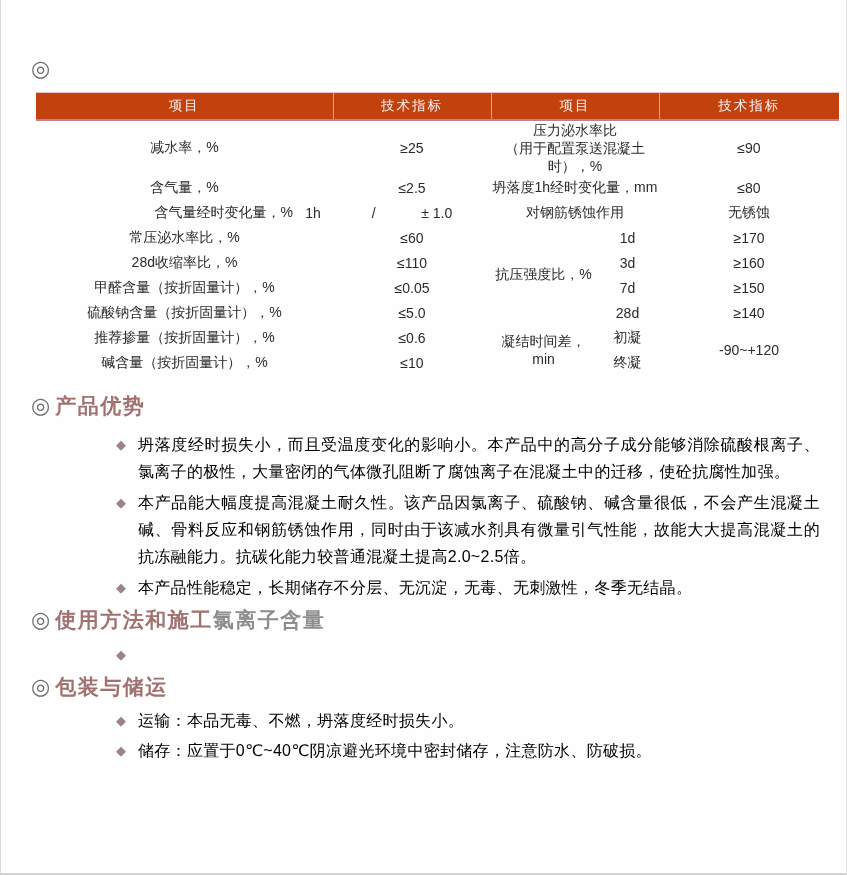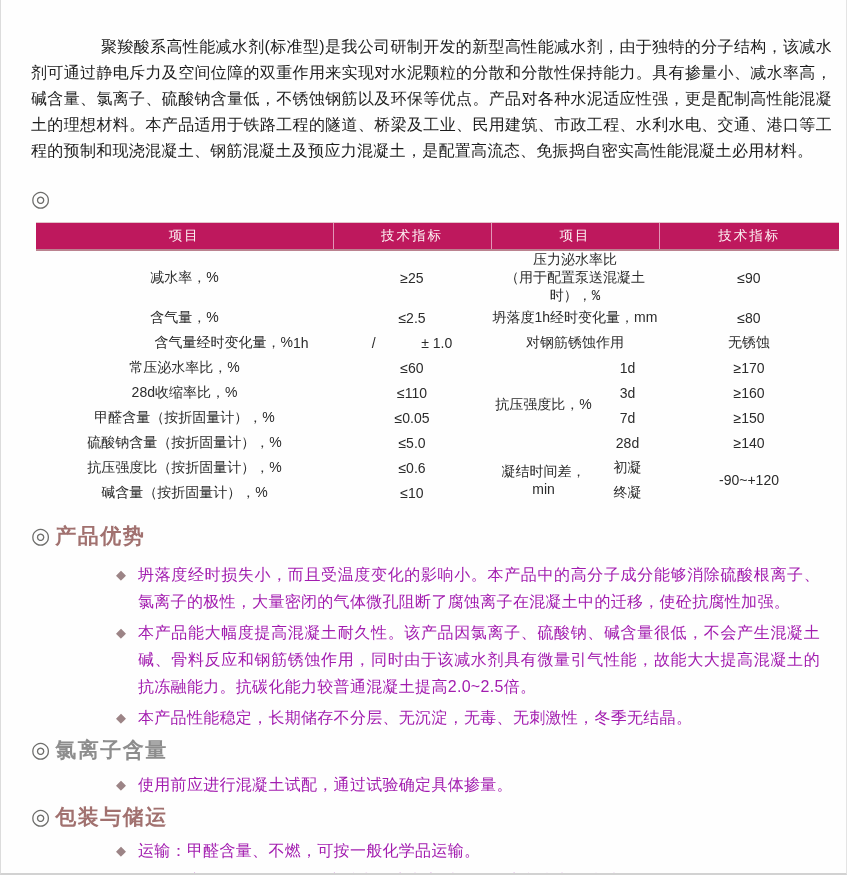--- a/index.html
+++ b/index.html
@@ -55,73 +55,72 @@
   
   table.perf {
     border-collapse:collapse;
     table-layout:fixed;
     width:803px;
     margin:10px 0 0 5px;
     font-size:14px;
     color:#2b2b2b;
   }
   table.perf thead th {
-    background:#be185d;
+    background:#c2410c;
     color:#fdf3f4;
     font-weight:normal;
     font-size:13.5px;
     height:24px;
     letter-spacing:2px;
     border-left:1px solid rgba(255,255,255,0.55);
     border-bottom:2px solid #bb8390;
     border-top:1px solid #e3c3c9;
   }
   table.perf thead th:first-child { border-left:none; }
   table.perf td {
     text-align:center;
     vertical-align:middle;
     height:25px;
     padding:0;
   }
   tr.row-tall td { height:40px; }
-  .two-line div { line-height:18px;font-family:Liberation Mono, monospace; }
+  .two-line div { line-height:18px; }
   .split { display:flex; align-items:center; }
   .split .lab { flex:1; text-align:right; }
-  .split .sub { width:40px; text-align:left; }
+  .split .sub { width:40px; text-align:center; }
   .split2 { display:flex; align-items:center; justify-content:space-around; padding:0 16px; }
 
   
   .bullets { margin:12px 14px 0 85px; }
   .bullets.tight { margin-top:8px; }
   .bullet-item { display:flex; margin-bottom:4px; }
   .diamond {
     color:#9c8486;
     width:22px;
     flex:none;
     font-size:13px;
     line-height:27px;
   }
   .bullet-text {
     margin:0; flex:1;
     font-size:16px;
     line-height:27px;
     letter-spacing:0.3px;
     text-align:justify;
-    color:#a21caf;
+    color:#000000;
   }
   .usage-flex { display:flex; justify-content:space-between; text-align:left; }
   .pack .bullet-text { line-height:26px; text-align:left; }
   .pack .diamond { line-height:26px; }
 </style>
 </head>
 <body>
 
 <div class="page">
 
-  <p class="intro">聚羧酸系高性能减水剂(标准型)是我公司研制开发的新型高性能减水剂，由于独特的分子结构，该减水剂可通过静电斥力及空间位障的双重作用来实现对水泥颗粒的分散和分散性保持能力。具有掺量小、减水率高，碱含量、氯离子、硫酸钠含量低，不锈蚀钢筋以及环保等优点。产品对各种水泥适应性强，更是配制高性能混凝土的理想材料。本产品适用于铁路工程的隧道、桥梁及工业、民用建筑、市政工程、水利水电、交通、港口等工程的预制和现浇混凝土、钢筋混凝土及预应力混凝土，是配置高流态、免振捣自密实高性能混凝土必用材料。</p>
 
   <h2 class="section sec-performance">
     <span class="marker">◎</span>
   </h2>
 
   <table class="perf">
     <colgroup>
       <col style="width:297px">
         <col style="width:158px">
         <col style="width:105px">
@@ -187,21 +186,21 @@
         <td>7d</td>
         <td>≥150</td>
       </tr>
       <tr>
         <td>硫酸钠含量（按折固量计），%</td>
         <td>≤5.0</td>
         <td>28d</td>
         <td>≥140</td>
       </tr>
       <tr>
-        <td>抗压强度比（按折固量计），%</td>
+        <td>推荐掺量（按折固量计），%</td>
         <td>≤0.6</td>
         <td rowspan="2">凝结时间差，min</td>
         <td>初凝</td>
         <td rowspan="2">-90~+120</td>
       </tr>
       <tr>
         <td>碱含量（按折固量计），%</td>
         <td>≤10</td>
         <td>终凝</td>
       </tr>
@@ -223,41 +222,41 @@
       <p class="bullet-text">本产品能大幅度提高混凝土耐久性。该产品因氯离子、硫酸钠、碱含量很低，不会产生混凝土碱、骨料反应和钢筋锈蚀作用，同时由于该减水剂具有微量引气性能，故能大大提高混凝土的抗冻融能力。抗碳化能力较普通混凝土提高2.0~2.5倍。</p>
     </div>
     <div class="bullet-item">
       <span class="diamond">◆</span>
       <p class="bullet-text">本产品性能稳定，长期储存不分层、无沉淀，无毒、无刺激性，冬季无结晶。</p>
     </div>
   </div>
 
   <h2 class="section sec-usage">
     <span class="marker">◎</span>
+    <span>使用方法和施工</span>
     <span class="title-sub">氯离子含量</span>
   </h2>
 
   <div class="bullets tight">
     <div class="bullet-item">
       <span class="diamond">◆</span>
       <p class="bullet-text usage-flex">
-        <span>使用前应进行混凝土试配，通过试验确定具体掺量。</span>
       </p>
     </div>
   </div>
 
   <h2 class="section sec-packaging">
     <span class="marker">◎</span>
     <span>包装与储运</span>
   </h2>
 
   <div class="bullets tight pack">
     <div class="bullet-item">
       <span class="diamond">◆</span>
-      <p class="bullet-text">运输：甲醛含量、不燃，可按一般化学品运输。</p>
+      <p class="bullet-text">运输：本品无毒、不燃，坍落度经时损失小。</p>
     </div>
     <div class="bullet-item">
       <span class="diamond">◆</span>
       <p class="bullet-text">储存：应置于0℃~40℃阴凉避光环境中密封储存，注意防水、防破损。</p>
     </div>
   </div>
 
 </div>
 
 </body></html>

